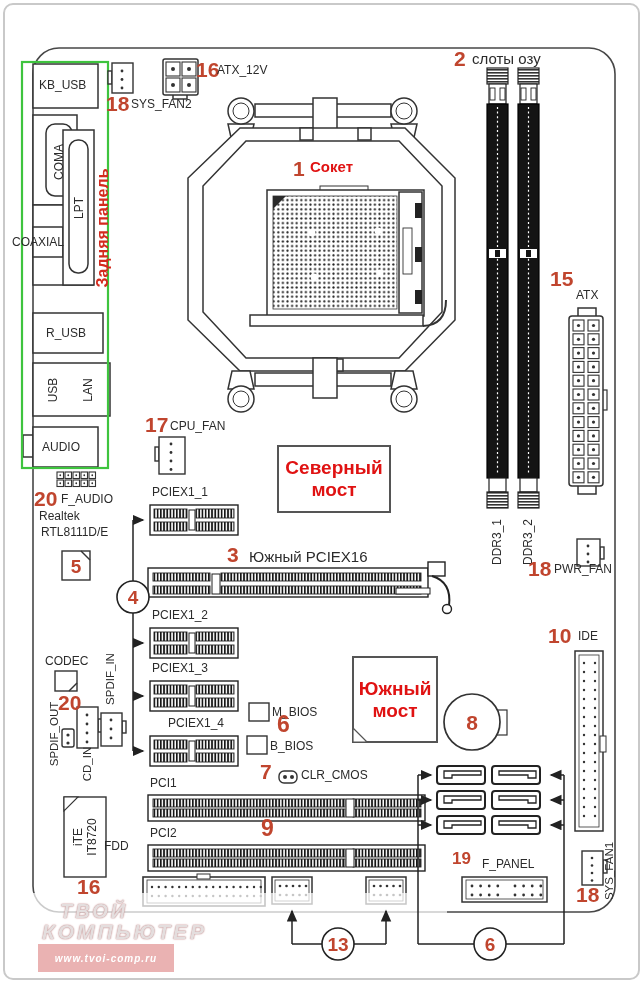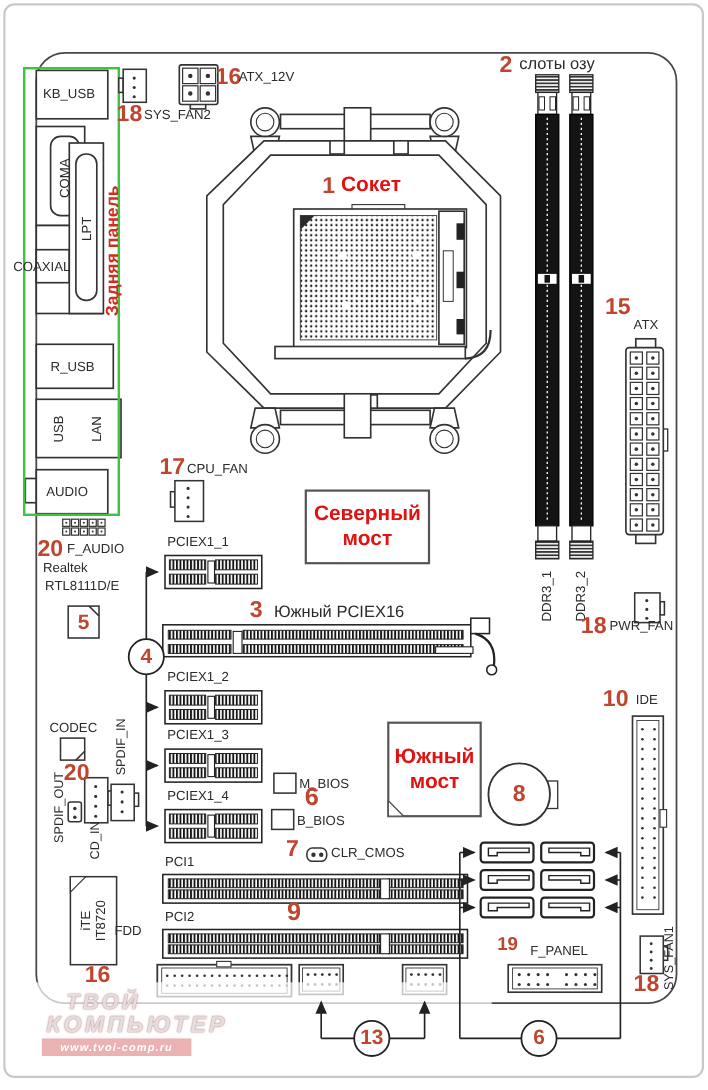--- a/index.html
+++ b/index.html
@@ -589,21 +589,21 @@
   <div class="num" style="left:106px;top:93px">18</div>
   <div class="lbl" style="left:131px;top:98px">SYS_FAN2</div>
 
   <div class="num" style="left:196px;top:59px">16</div>
   <div class="lbl" style="left:217px;top:64px">ATX_12V</div>
 
   <div class="num" style="left:454px;top:48px">2</div>
   <div class="lbl md" style="left:472px;top:51px">слоты озу</div>
 
   <div class="num" style="left:293px;top:158px">1</div>
-  <div class="lbl redtitle" style="left:310px;top:159px;font-size:19px">Сокет</div>
+  <div class="lbl redtitle" style="left:310px;top:159px;font-size:15px">Сокет</div>
 
   <div class="num" style="left:550px;top:268px">15</div>
   <div class="lbl" style="left:576px;top:289px">ATX</div>
 
   <div class="num" style="left:145px;top:414px">17</div>
   <div class="lbl" style="left:170px;top:420px">CPU_FAN</div>
 
   <div class="box-label" style="left:278px;top:446px;width:112px;height:66px">
     <span>Северный</span>
     <span>мост</span>
@@ -614,21 +614,21 @@
   <div class="lbl" style="left:39px;top:510px">Realtek</div>
   <div class="lbl" style="left:41px;top:526px">RTL8111D/E</div>
   <div class="num ctr" style="left:76px;top:566px;font-size:19px">5</div>
 
   <div class="lbl" style="left:152px;top:486px">PCIEX1_1</div>
   <div class="num" style="left:227px;top:544px">3</div>
   <div class="lbl md" style="left:249px;top:549px">Южный PCIEX16</div>
   <div class="num ctr" style="left:133px;top:597px;font-size:19px">4</div>
   <div class="lbl" style="left:152px;top:609px">PCIEX1_2</div>
   <div class="lbl" style="left:152px;top:662px">PCIEX1_3</div>
-  <div class="lbl" style="left:152px;top:717px">PCIEX1_4</div>
+  <div class="lbl" style="left:168px;top:717px">PCIEX1_4</div>
 
   <div class="lbl rot" style="left:497px;top:542px">DDR3_1</div>
   <div class="lbl rot" style="left:528px;top:542px">DDR3_2</div>
 
   <div class="num" style="left:528px;top:558px">18</div>
   <div class="lbl" style="left:554px;top:563px">PWR_FAN</div>
 
   <div class="lbl" style="left:45px;top:655px">CODEC</div>
   <div class="num" style="left:58px;top:692px">20</div>
   <div class="lbl rot" style="left:55px;top:734px;font-size:11.5px">SPDIF_OUT</div>
@@ -667,15 +667,15 @@
 
   <div class="num" style="left:576px;top:884px">18</div>
   <div class="lbl rot" style="left:610px;top:871px;font-size:11.5px">SYS_FAN1</div>
 
   <div class="num ctr" style="left:338px;top:944px;font-size:19px">13</div>
   <div class="num ctr" style="left:490px;top:944px;font-size:19px">6</div>
 
   <div>
     <div class="wm" style="left:60px;top:901px;font-size:20px">ТВОЙ</div>
     <div class="wm" style="left:42px;top:921px;font-size:21px">КОМПЬЮТЕР</div>
-    <div class="wmband" style="left:38px;top:944px;width:136px;height:16px">www.tvoi-comp.ru</div>
+    <div class="wmband" style="left:38px;top:944px;width:136px;height:28px">www.tvoi-comp.ru</div>
   </div>
 </div>
 
 </body></html>

